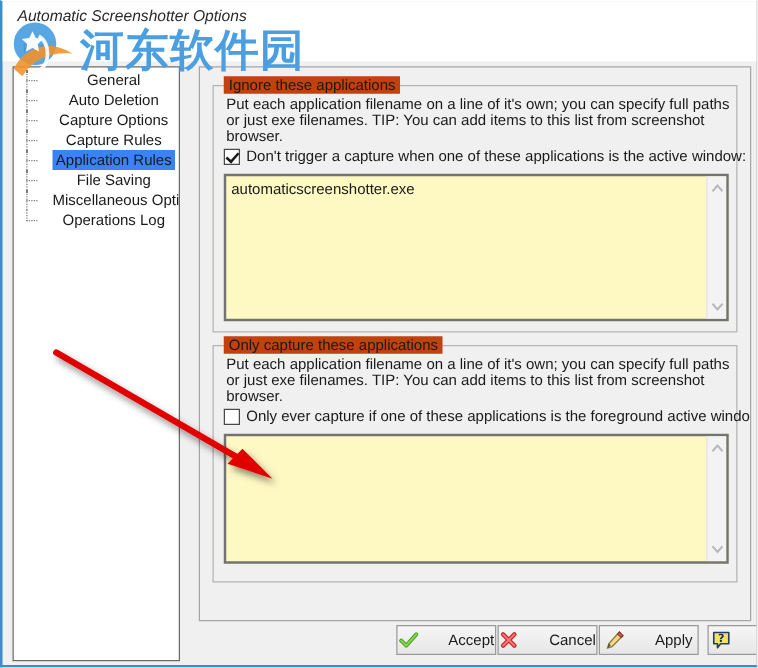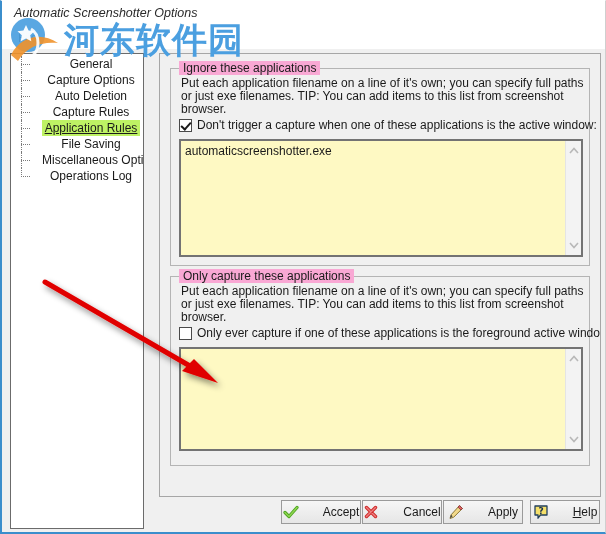--- a/index.html
+++ b/index.html
@@ -127,22 +127,21 @@
     left: 0; top: 8px;
     width: 9px; height: 0;
     border-top: 1px dotted #7a7a7a;
   }
   .tree-item:last-child .conn::before { height: 9px; }
   .tree-item .lbl {
     display: inline-block;
     padding: 0 3px;
   }
   .tree-item.selected .lbl {
-    background: #bef264;
-    text-decoration: underline;
+    background: #3b82f6;
   }
 
   
   #splitter {
     position: absolute;
     left: 148px; top: 52px;
     width: 8px; height: 476px;
     background: #f0f0f0;
   }
 
@@ -157,21 +156,21 @@
   }
 
   .groupbox {
     position: absolute;
     border: 1px solid #b4b4b4;
     background: transparent;
   }
   .gb-title {
     position: absolute;
     top: -8px; left: 8px;
-    background: #f9a8d4;
+    background: #c2410c;
     padding: 0 4px;
     font-size: 12px;
     color: #1a1a1a;
     white-space: nowrap;
   }
   .gb-desc {
     position: absolute;
     left: 10px;
     font-size: 12px;
     color: #1a1a1a;
@@ -252,20 +251,21 @@
     height: 24px;
     background: linear-gradient(#f6f6f6, #e6e6e6);
     border: 1px solid #9a9a9a;
     display: flex;
     align-items: center;
     justify-content: center;
     gap: 24px;
     font-size: 12px;
     color: #1a1a1a;
     cursor: default;
+    margin-left: 36px;
   }
   .btn .bico { width: 16px; height: 16px; flex: none; }
   .btn .btxt { white-space: nowrap; }
   .btn .btxt u { text-decoration: underline; }
 
   
   #arrow-overlay {
     position: absolute;
     left: 0; top: 0;
     width: 606px; height: 534px;
@@ -297,25 +297,25 @@
   </div>
 
   <div id="sidebar">
     <div id="tree">
       <div class="tree-item">
         <span class="conn"></span>
         <span class="lbl">General</span>
       </div>
       <div class="tree-item">
         <span class="conn"></span>
+        <span class="lbl">Auto Deletion</span>
+      </div>
+      <div class="tree-item">
+        <span class="conn"></span>
         <span class="lbl">Capture Options</span>
-      </div>
-      <div class="tree-item">
-        <span class="conn"></span>
-        <span class="lbl">Auto Deletion</span>
       </div>
       <div class="tree-item">
         <span class="conn"></span>
         <span class="lbl">Capture Rules</span>
       </div>
       <div class="tree-item selected">
         <span class="conn"></span>
         <span class="lbl">Application Rules</span>
       </div>
       <div class="tree-item">

